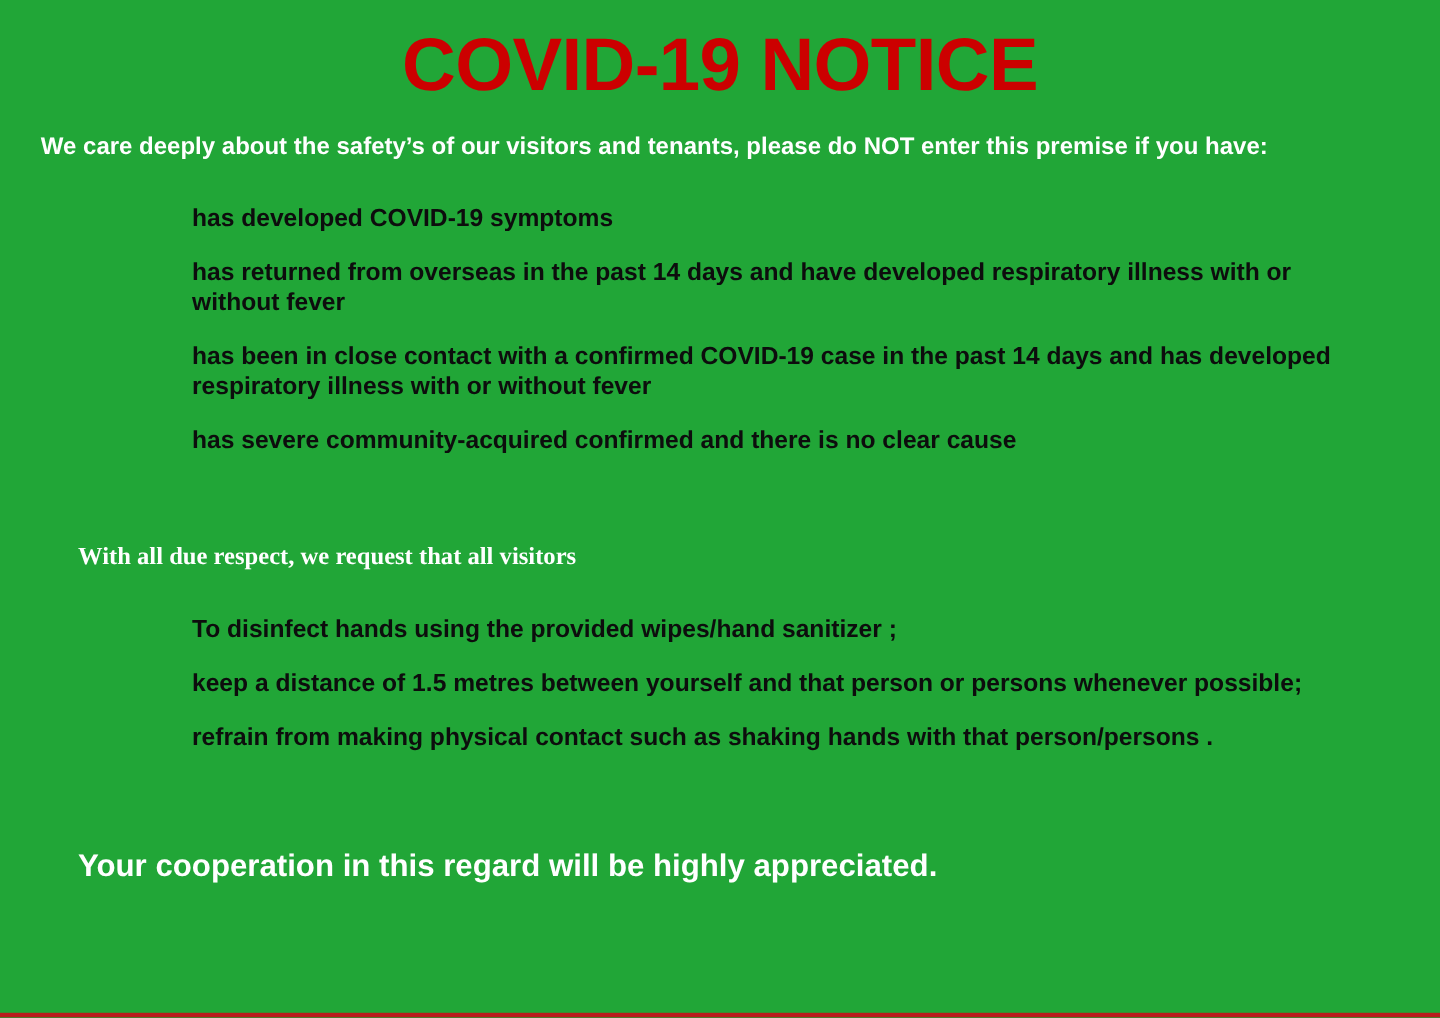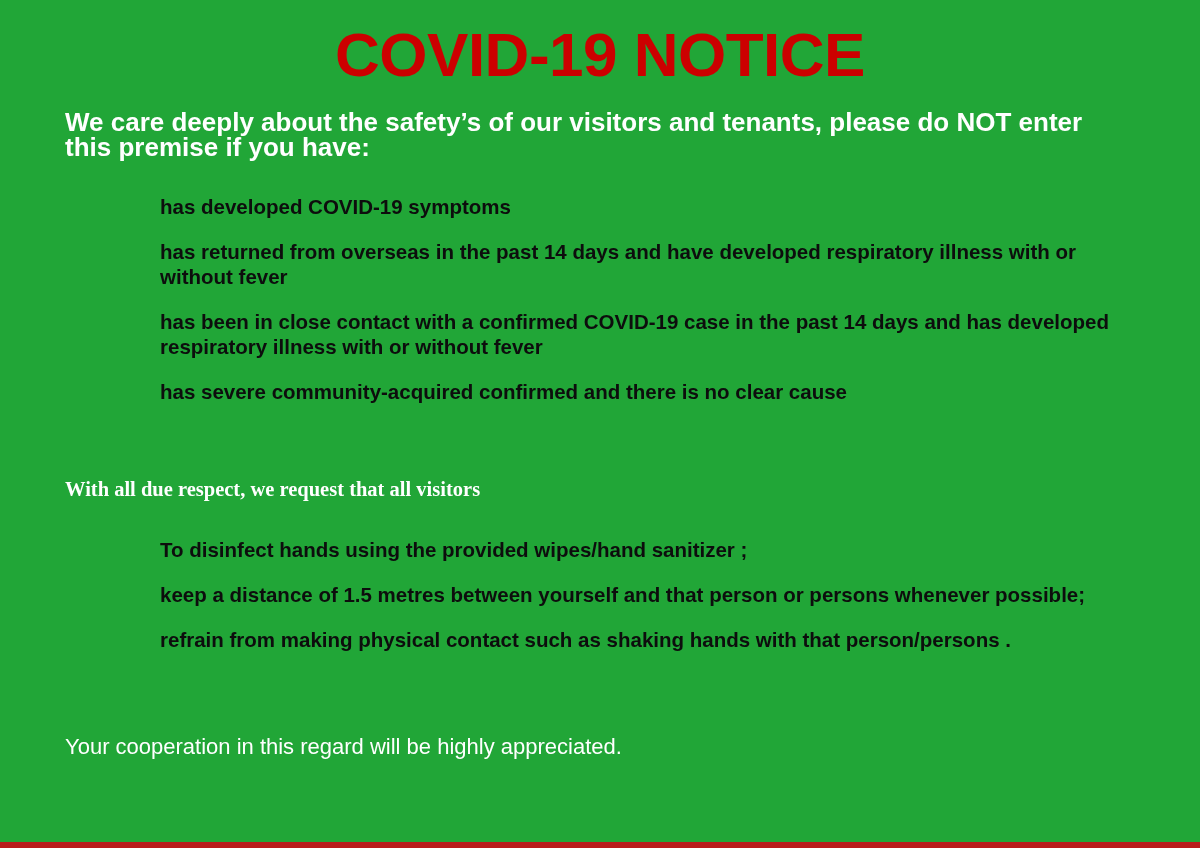--- a/index.html
+++ b/index.html
@@ -13,39 +13,39 @@
     overflow: hidden;
     font-family: "Liberation Sans", sans-serif;
     background: #21a637;
   }
   .notice-poster {
     position: relative;
     box-sizing: border-box;
     width: 1200px;
     height: 848px;
     background: #21a637;
-    border-bottom: 6px solid #b91c1c;
+    border-bottom: 4px solid #b91c1c;
     padding: 0;
   }
   .notice-title {
     margin: 0;
     padding: 24px 0 0 0;
     text-align: center;
     color: #cc0000;
     font-size: 62px;
     font-weight: bold;
     line-height: 1.0;
     letter-spacing: -0.5px;
     font-family: "Liberation Sans", sans-serif;
   }
   .intro-text {
     margin: 0;
-    padding: 24px 70px 0 65px;
+    padding: 24px 70px 0 34px;
     color: #ffffff;
-    font-size: 26px;
+    font-size: 20px;
     font-weight: bold;
     line-height: 25px;
     font-family: "Liberation Sans", sans-serif;
   }
   .condition-list,
   .request-list {
     list-style: none;
     margin: 12px;
     padding: 0;
   }
@@ -73,22 +73,22 @@
     color: #ffffff;
     font-size: 20.5px;
     font-weight: bold;
     line-height: 25px;
     font-family: Liberation Serif, serif;
   }
   .closing-text {
     margin: 0;
     padding: 70px 48px 0 65px;
     color: #ffffff;
-    font-size: 22px;
-    font-weight: normal;
+    font-size: 26px;
+    font-weight: bold;
     line-height: 25px;
     font-family: "Liberation Sans", sans-serif;
   }
 </style>
 </head>
 <body>
 
 <div class="notice-poster">
 
   <h1 class="notice-title">COVID-19 NOTICE</h1>

